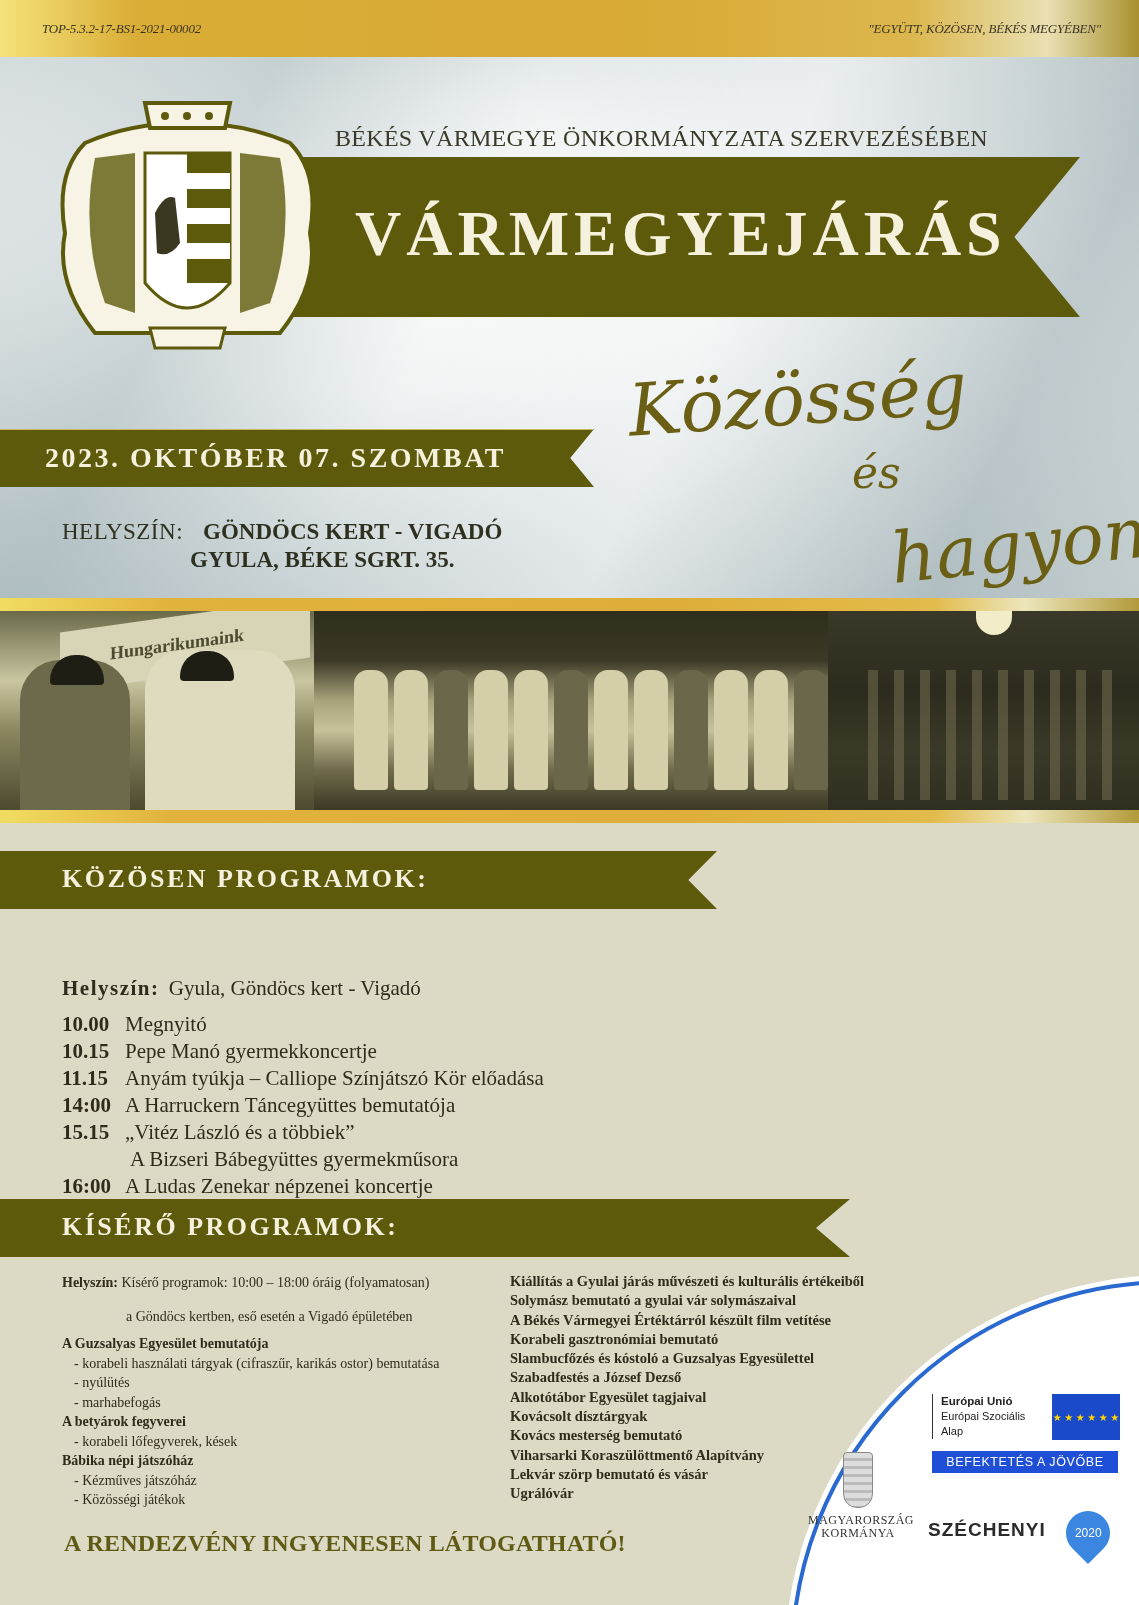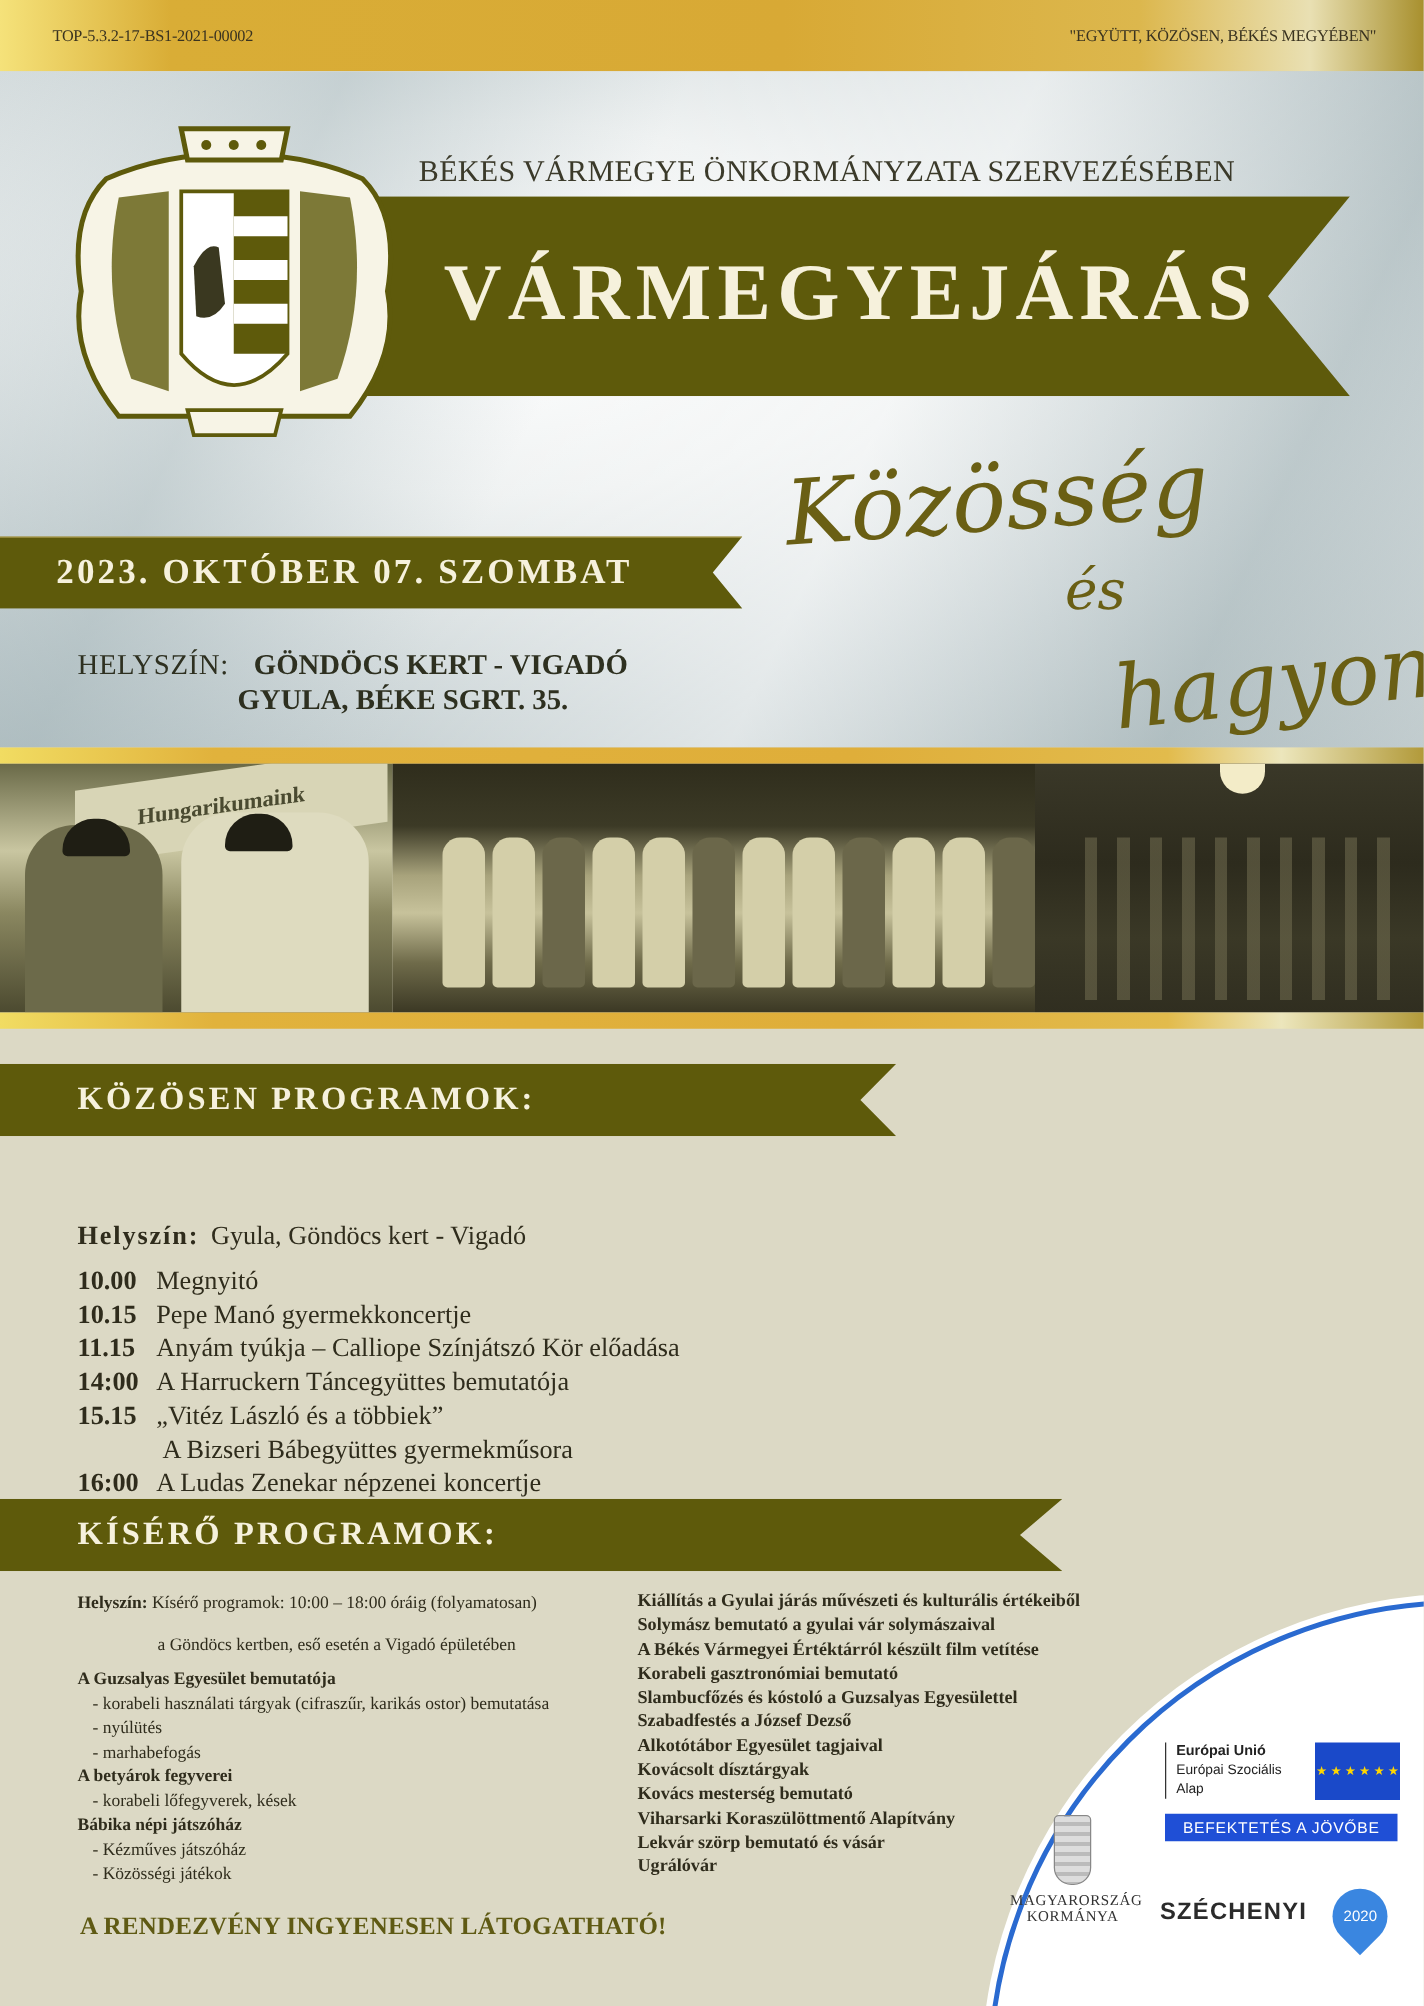--- a/index.html
+++ b/index.html
@@ -2,21 +2,21 @@
 <html><head>
 <meta charset="utf-8">
 <style>
   * { margin: 0; padding: 0; box-sizing: border-box; }
   body { width: 1139px; height: 1605px; overflow: hidden; background: #dcd9c5; font-family: "Liberation Serif", serif; position: relative; }
 
   
   .topbar { position: absolute; left: 0; top: 0; width: 1139px; height: 57px;
     background: linear-gradient(90deg, #f5e27a 0%, #d9ad36 12%, #d8a935 55%, #dcb74d 80%, #e9e0b3 92%, #a8902e 100%);
     display: flex; justify-content: space-between; align-items: center; padding: 0 38px 0 42px; }
-  .topbar span { font-size: 13px; color: #3a3320; letter-spacing: -0.2px; }
+  .topbar span { font-size: 13px; color: #3a3320; letter-spacing: -0.2px; font-style: italic; }
 
   
   .header { position: absolute; left: 0; top: 57px; width: 1139px; height: 541px;
     background: radial-gradient(ellipse at 35% 35%, #ffffff 0%, #eef1f1 30%, #c8d2d4 65%, #a7b6b9 100%); overflow: hidden; }
   .header::after { content: ""; position: absolute; inset: 0;
     background: linear-gradient(115deg, rgba(255,255,255,0) 0%, rgba(160,178,182,0.45) 20%, rgba(255,255,255,0.1) 40%, rgba(255,255,255,0.5) 60%, rgba(170,185,188,0.35) 85%, rgba(255,255,255,0.3) 100%); pointer-events:none; }
 
   .organizer { position: absolute; left: 335px; top: 68px; font-size: 24px; color: #3b3a2a; letter-spacing: 0.3px; z-index: 2; }
 
   .ribbon { position: absolute; background: #5e5a0b; color: #f6f1dc; z-index: 2; }
@@ -78,21 +78,21 @@
   .stage .sub { padding-left: 68px; font-size: 21px; height: 27px; }
 
   .side-left { position: absolute; left: 62px; top: 1273px; color: #2f2c1c; font-size: 14px; line-height: 19.5px; }
   .side-left .loc b { font-weight: bold; }
   .side-left .loc2 { padding-left: 64px; margin-bottom: 8px; margin-top: 14px; }
   .side-left .grp { font-weight: bold; }
   .side-left .sub { padding-left: 12px; }
 
   .side-right { position: absolute; left: 510px; top: 1272px; color: #2f2c1c; font-size: 14.5px; font-weight: bold; line-height: 19.3px; }
 
-  .free { position: absolute; left: 64px; top: 1530px; font-size: 20px; font-weight: bold; color: #5f5a14; letter-spacing: 0.2px; }
+  .free { position: absolute; left: 64px; top: 1530px; font-size: 24px; font-weight: bold; color: #5f5a14; letter-spacing: 0.2px; }
 
   
   .corner { position: absolute; left: 790px; top: 1280px; width: 760px; height: 760px; border-radius: 50%;
     background: #ffffff; border: 4px solid #2a6ad0; box-shadow: 0 0 0 5px #ffffff; }
   .eu-box { position: absolute; left: 932px; top: 1394px; width: 186px; }
   .eu-text { border-left: 1.5px solid #333; padding-left: 8px; font-family: "Liberation Sans", sans-serif; font-size: 11px; line-height: 15px; color: #222; width: 110px; }
   .eu-text b { font-size: 11.5px; }
   .eu-flag { position: absolute; left: 120px; top: 0; width: 68px; height: 46px; background: #1a49c9; display:flex; align-items:center; justify-content:center; color: #ffd600; font-size: 10px; }
   .eu-banner { margin-top: 12px; width: 186px; height: 22px; background: #1f4fd6; color: #fff; font-family: "Liberation Sans", sans-serif; font-weight: normal; font-size: 12.5px; display:flex; align-items:center; justify-content:center; letter-spacing: 0.6px; }
   .gov { position: absolute; left: 808px; top: 1452px; text-align: center; width: 100px; }

